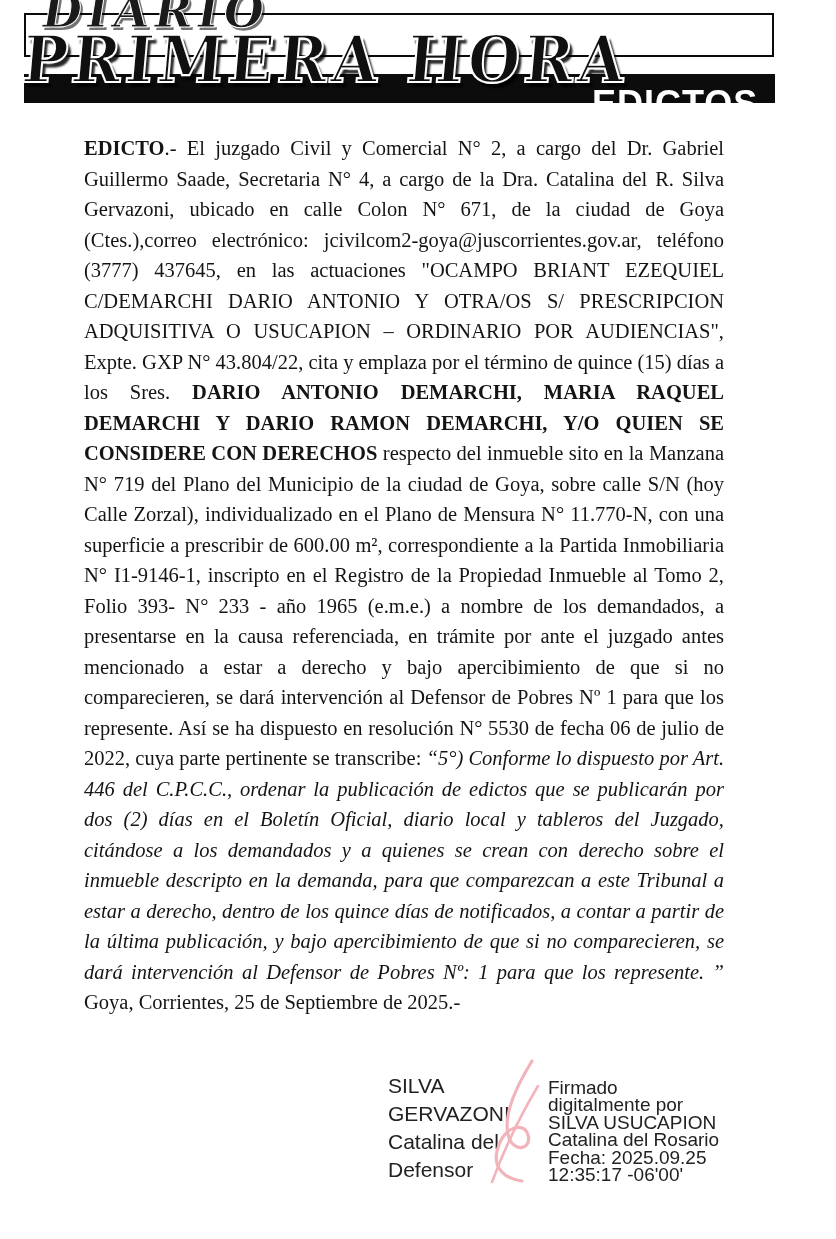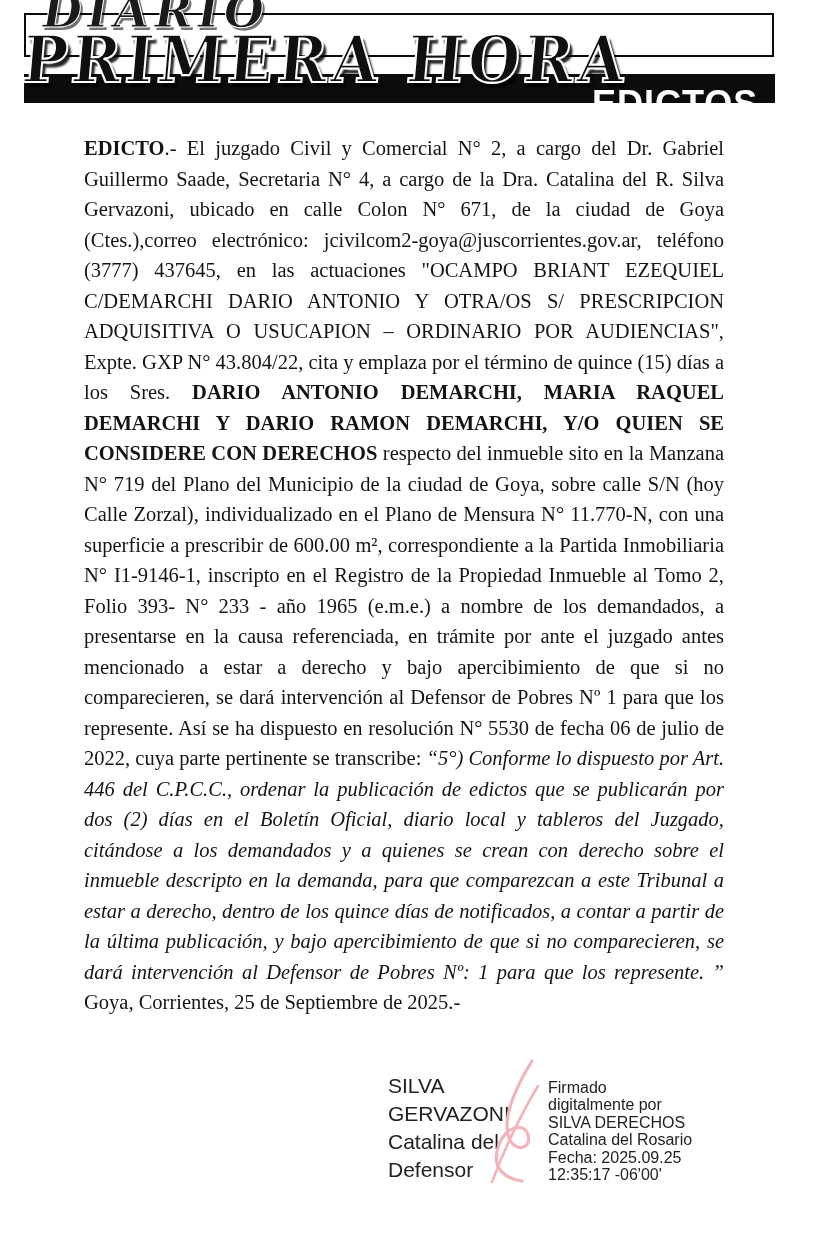--- a/index.html
+++ b/index.html
@@ -58,21 +58,21 @@
     display:flex;align-items:flex-end;
     margin:46px 0 0 388px;position:relative;z-index:5;
   }
   .sig-name{
     width:134px;font-family:"Liberation Sans",sans-serif;
     font-size:21px;line-height:28px;color:#222;flex:none;
   }
   .flourish{flex:none;margin-left:-34px;margin-top:-6px;}
   .sig-details{
     margin-left:2px;font-family:"Liberation Sans",sans-serif;
-    font-size:16px;line-height:17.5px;color:#222;flex:none;
+    font-size:19px;line-height:17.5px;color:#222;flex:none;
   }
 </style>
 </head>
 <body>
 
 <div class="page">
 
   <header class="header">
     <div class="masthead-box"></div>
     <div class="black-bar"></div>
@@ -92,20 +92,20 @@
       <div>Catalina del</div>
       <div>Defensor</div>
     </div>
     <svg class="flourish" width="58" height="126" viewBox="0 0 58 126">
       <path d="M44 3 C 26 32, 14 60, 21 80 C 27 95, 44 91, 40 77 C 36 63, 15 68, 9 93 C 5 110, 17 121, 34 123" fill="none" stroke="#f2b4ba" stroke-width="3.2" stroke-linecap="round"></path>
       <path d="M50 28 C 32 58, 16 92, 4 124" fill="none" stroke="#f2b4ba" stroke-width="2.6" stroke-linecap="round"></path>
     </svg>
     <div class="sig-details">
       <div>Firmado</div>
       <div>digitalmente por</div>
-      <div>SILVA DERECHOS</div>
+      <div>SILVA USUCAPION</div>
       <div>Catalina del Rosario</div>
       <div>Fecha: 2025.09.25</div>
       <div>12:35:17 -06'00'</div>
     </div>
   </div>
 
 </div>
 
 </body></html>

